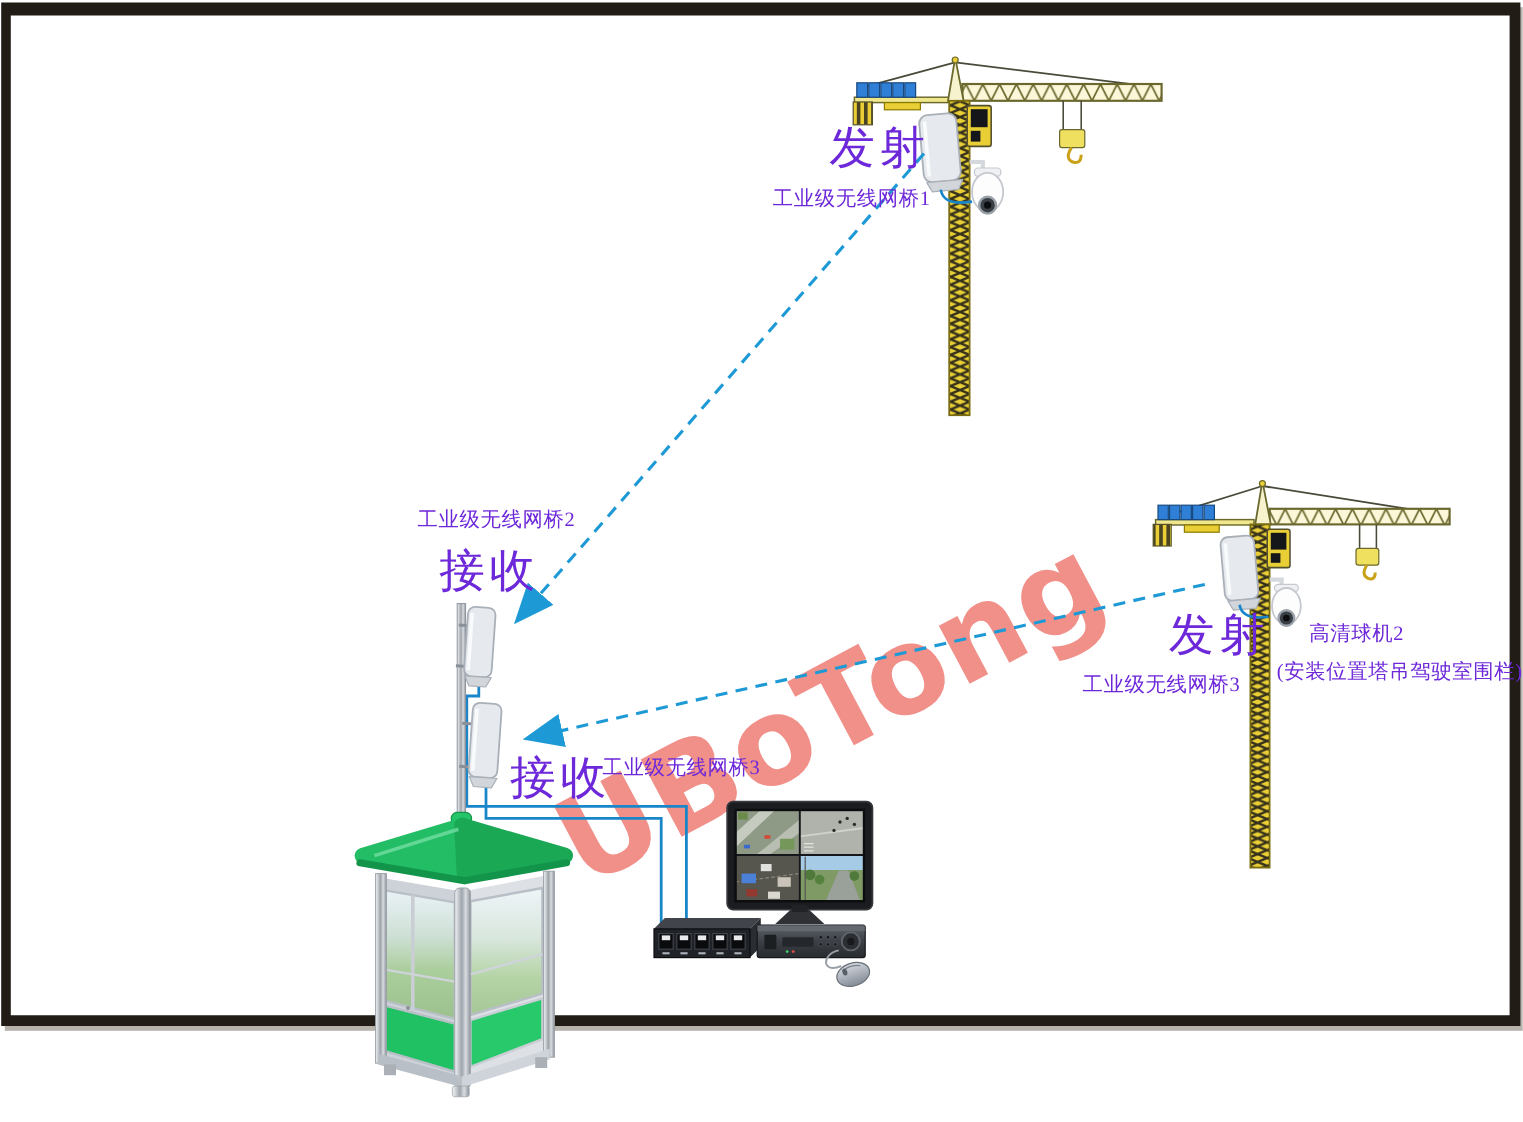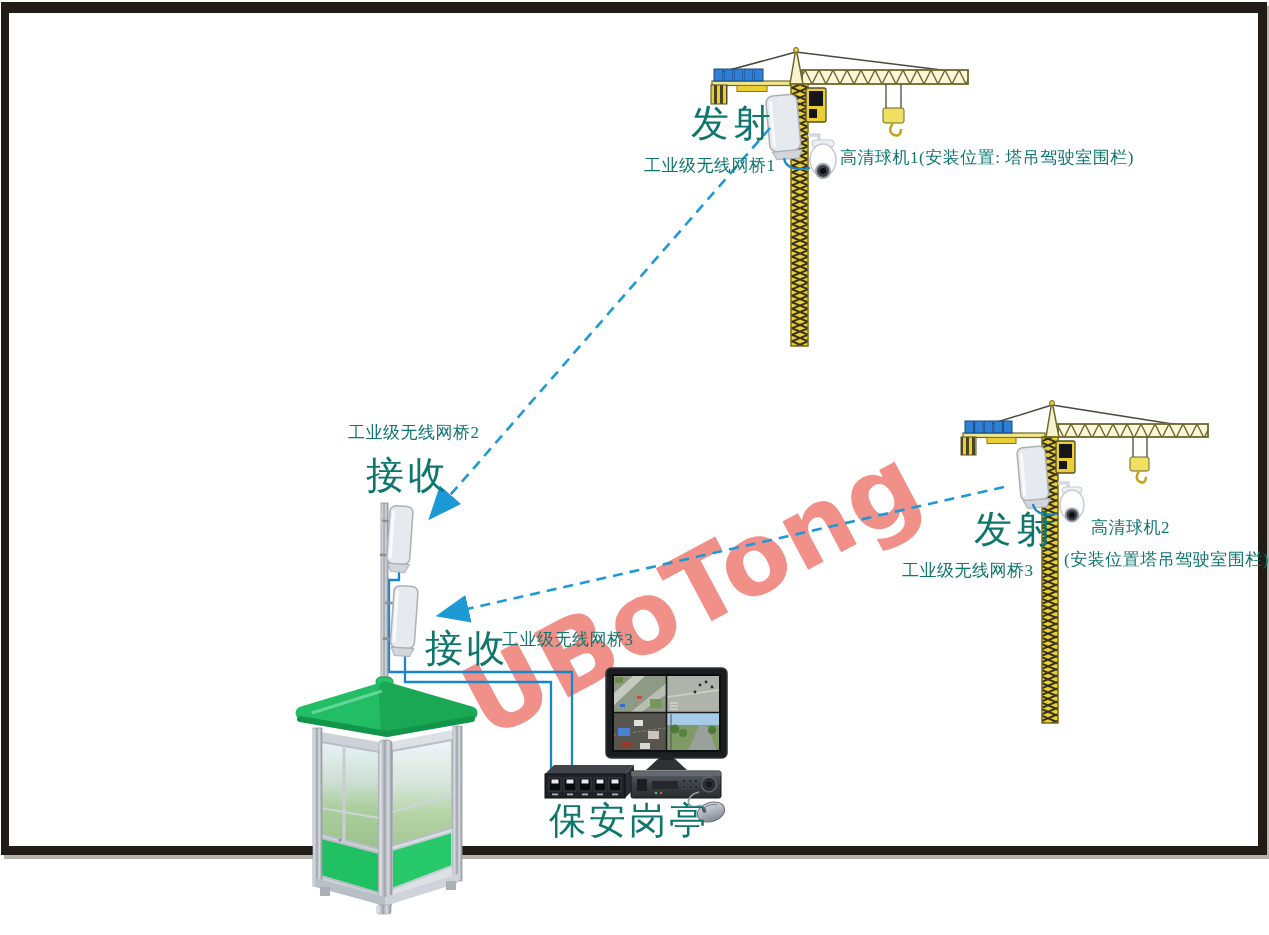--- a/index.html
+++ b/index.html
@@ -7,21 +7,21 @@
          font-family:"Liberation Serif","DejaVu Serif",serif;}
   #frame{position:absolute;left:1px;top:2px;width:1249px;height:833px;
          border-style:solid;border-color:#211c16;border-width:11px 9px 9px 8px;
          box-shadow:3px 4px 0 rgba(170,165,158,.85);z-index:2;}
   #watermark{position:absolute;left:392px;top:528px;width:600px;height:130px;
          z-index:1;text-align:center;line-height:130px;
          font-family:"DejaVu Sans","Liberation Sans",sans-serif;font-weight:bold;
          font-size:100px;color:#ee7870;opacity:.82;letter-spacing:1px;
          transform:rotate(-28deg);transform-origin:center center;white-space:nowrap;}
   #gfx{position:absolute;left:0;top:0;z-index:3;}
-  .lbl{position:absolute;z-index:4;color:#0f766e;white-space:nowrap;font-family:Liberation Serif, serif;}
+  .lbl{position:absolute;z-index:4;color:#6d28d9;white-space:nowrap;font-family:Liberation Serif, serif;}
   .lbl-big{font-size:38px;letter-spacing:4px;}
   .lbl-sm{font-size:17px;letter-spacing:0.5px;}
 </style>
 </head>
 <body>
 
 <div id="stage">
 
   <div id="frame"></div>
 
@@ -296,26 +296,24 @@
     </g>
 
     <g stroke="#1d9ad6" stroke-width="2.6" fill="none" stroke-dasharray="10 7">
       <path d="M770,128 L432,516" marker-end="url(#arw)"></path>
       <path d="M1004,487 L441,615" marker-end="url(#arw)"></path>
     </g>
   </svg>
 
   <div class="lbl lbl-big" style="left:691px;top:98px;">发射</div>
   <div class="lbl lbl-sm" style="left:644px;top:154px;">工业级无线网桥1</div>
-  <div class="lbl lbl-sm" style="left:840px;top:146px;">高清球机1(安装位置: 塔吊驾驶室围栏)</div>
 
   <div class="lbl lbl-sm" style="left:348px;top:421px;">工业级无线网桥2</div>
   <div class="lbl lbl-big" style="left:366px;top:450px;">接收</div>
   <div class="lbl lbl-big" style="left:425px;top:623px;">接收</div>
   <div class="lbl lbl-sm" style="left:502px;top:628px;">工业级无线网桥3</div>
 
   <div class="lbl lbl-big" style="left:974px;top:504px;">发射</div>
   <div class="lbl lbl-sm" style="left:902px;top:559px;">工业级无线网桥3</div>
   <div class="lbl lbl-sm" style="left:1091px;top:516px;">高清球机2</div>
   <div class="lbl lbl-sm" style="left:1064px;top:548px;">(安装位置塔吊驾驶室围栏)</div>
 
-  <div class="lbl lbl-big" style="left:549px;top:796px;letter-spacing:3px;font-size:37px;">保安岗亭</div>
 </div>
 
 </body></html>

